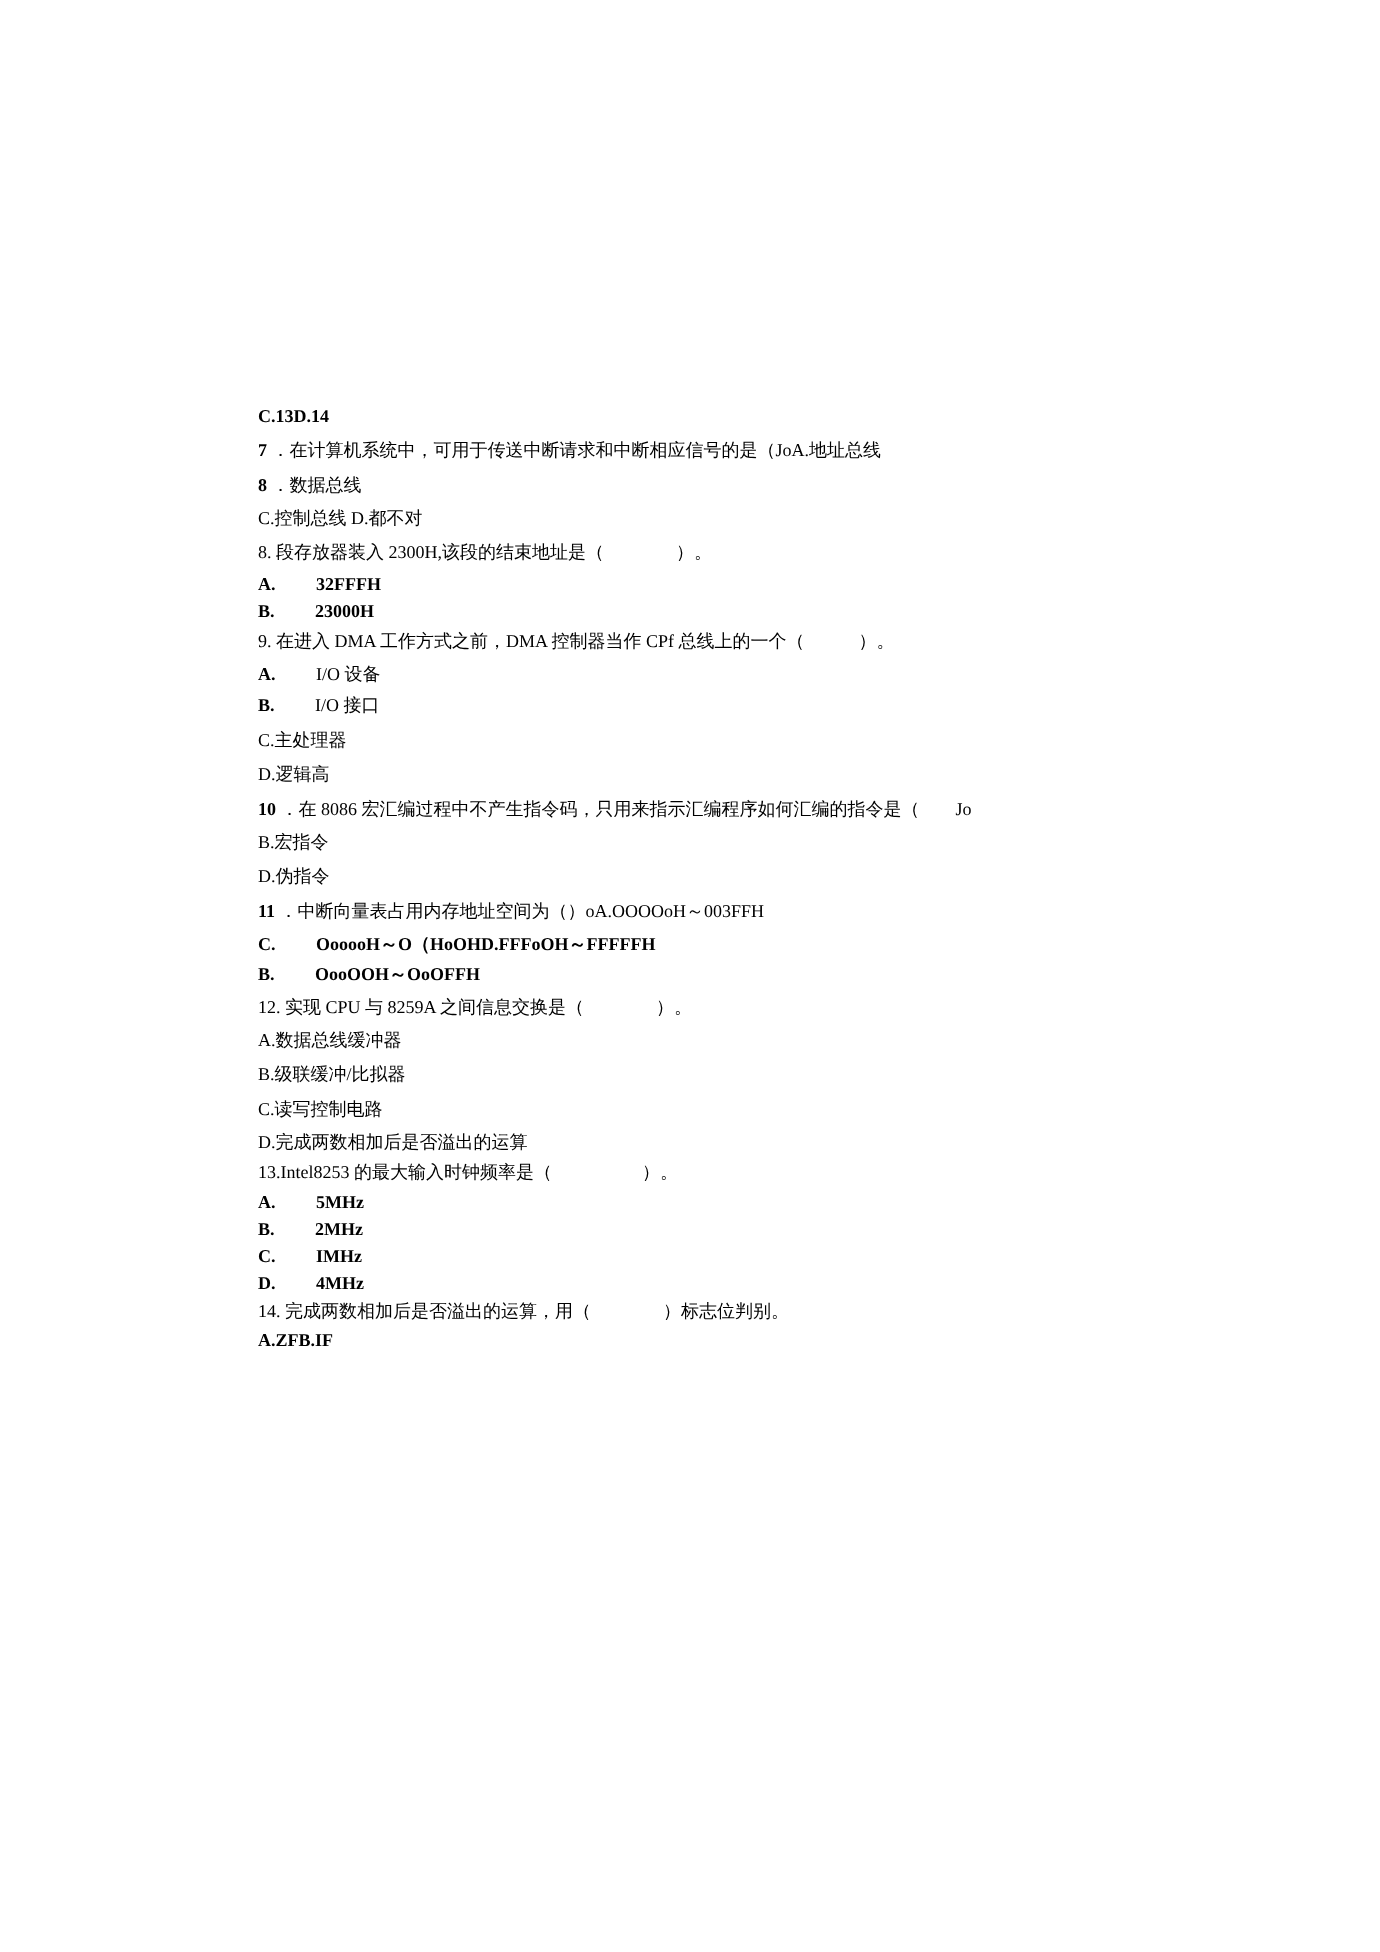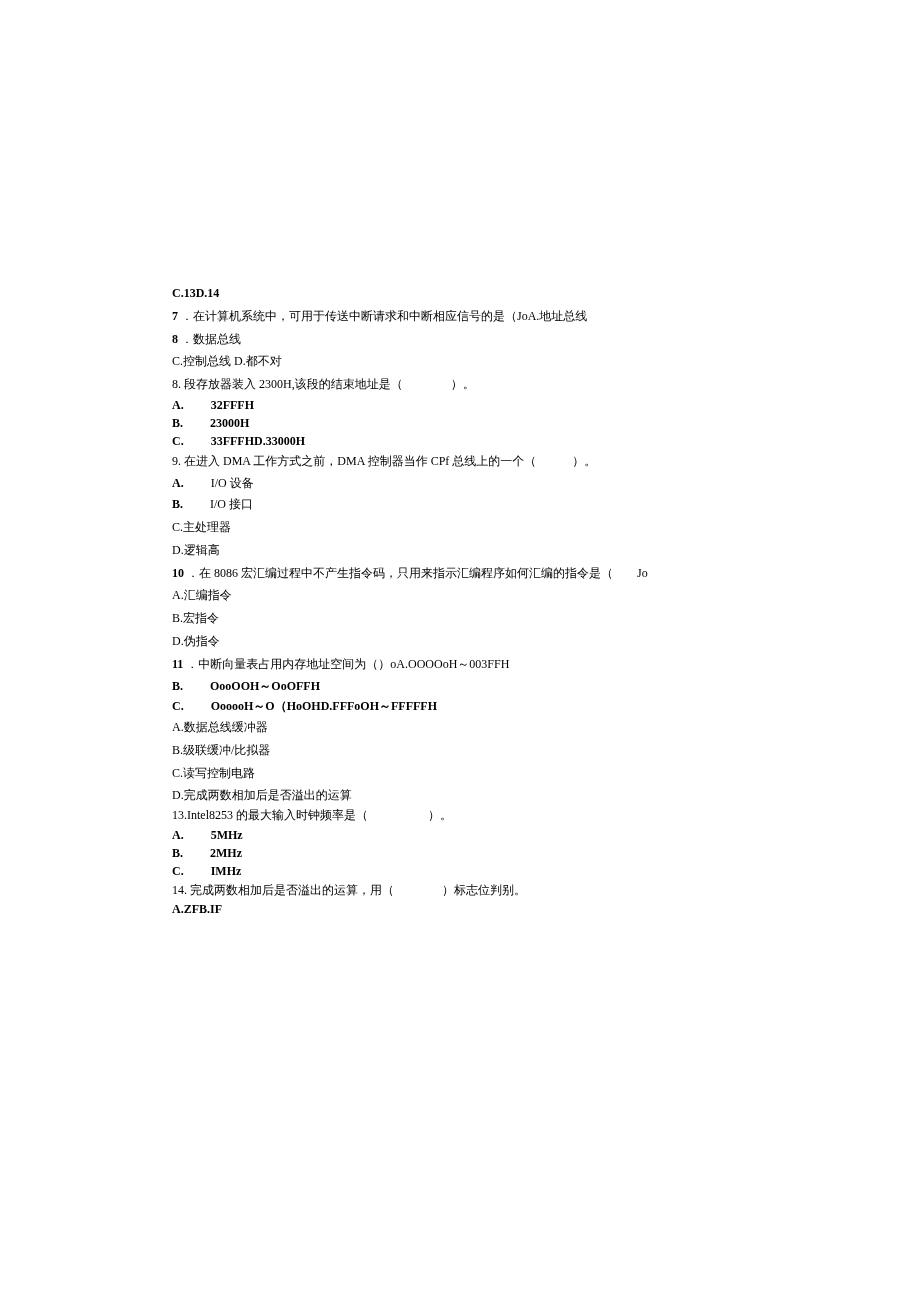--- a/index.html
+++ b/index.html
@@ -9,21 +9,21 @@
     font-family: "SimSun", "Songti SC", serif;
     font-size: 12px;
     color: #000000;
     width: 920px;
     height: 1301px;
     position: relative;
   }
   .page {
     position: absolute;
     left: 172px;
-    top: 282px;
+    top: 266px;
     width: 576px;
   }
   .line {
     line-height: 1.9;
     white-space: nowrap;
   }
   .tight {
     line-height: 1.5;
     white-space: nowrap;
   }
@@ -64,78 +64,78 @@
   <div class="line">8. 段存放器装入 2300H,该段的结束地址是（　　　　）。</div>
 
   <div class="tight">
     <span class="num">A.</span>
     <span class="indent bold">32FFFH</span>
   </div>
   <div class="tight">
     <span class="num">B.</span>
     <span class="indent bold">23000H</span>
   </div>
-  <div class="tight">
-    <span class="num">C.</span>
-    <span class="indent bold">33FFFHD.33000H</span>
-  </div>
 
   <div class="line">9. 在进入 DMA 工作方式之前，DMA 控制器当作 CPf 总线上的一个（　　　）。</div>
 
   <div class="mid">
     <span class="num">A.</span>
     <span class="indent">I/O 设备</span>
   </div>
   <div class="line">
     <span class="num">B.</span>
     <span class="indent">I/O 接口</span>
   </div>
 
   <div class="line">C.主处理器</div>
   <div class="line">D.逻辑高</div>
 
   <div class="line">
     <span class="num">10</span>
     <span>．在 8086 宏汇编过程中不产生指令码，只用来指示汇编程序如何汇编的指令是（　　Jo</span>
   </div>
 
-  <div class="line">A.汇编指令</div>
   <div class="line">B.宏指令</div>
   <div class="line">D.伪指令</div>
 
   <div class="line">
     <span class="num">11</span>
     <span>．中断向量表占用内存地址空间为（）oA.OOOOoH～003FFH</span>
   </div>
 
   <div class="mid">
+    <span class="num">C.</span>
+    <span class="indent bold">OooooH～O（HoOHD.FFFoOH～FFFFFH</span>
+  </div>
+  <div class="mid">
     <span class="num">B.</span>
     <span class="indent bold">OooOOH～OoOFFH</span>
   </div>
-  <div class="mid">
-    <span class="num">C.</span>
-    <span class="indent bold">OooooH～O（HoOHD.FFFoOH～FFFFFH</span>
-  </div>
 
+  <div class="line">12. 实现 CPU 与 8259A 之间信息交换是（　　　　）。</div>
   <div class="line">A.数据总线缓冲器</div>
   <div class="line">B.级联缓冲/比拟器</div>
   <div class="line">C.读写控制电路</div>
 
   <div class="mid">D.完成两数相加后是否溢出的运算</div>
   <div class="mid">13.Intel8253 的最大输入时钟频率是（　　　　　）。</div>
 
   <div class="tight">
     <span class="num">A.</span>
     <span class="indent bold">5MHz</span>
   </div>
   <div class="tight">
     <span class="num">B.</span>
     <span class="indent bold">2MHz</span>
   </div>
   <div class="tight">
     <span class="num">C.</span>
     <span class="indent bold">IMHz</span>
   </div>
+  <div class="tight">
+    <span class="num">D.</span>
+    <span class="indent bold">4MHz</span>
+  </div>
 
   <div class="mid">14. 完成两数相加后是否溢出的运算，用（　　　　）标志位判别。</div>
   <div class="tight bold">A.ZFB.IF</div>
 
 </div>
 
 </body></html>

